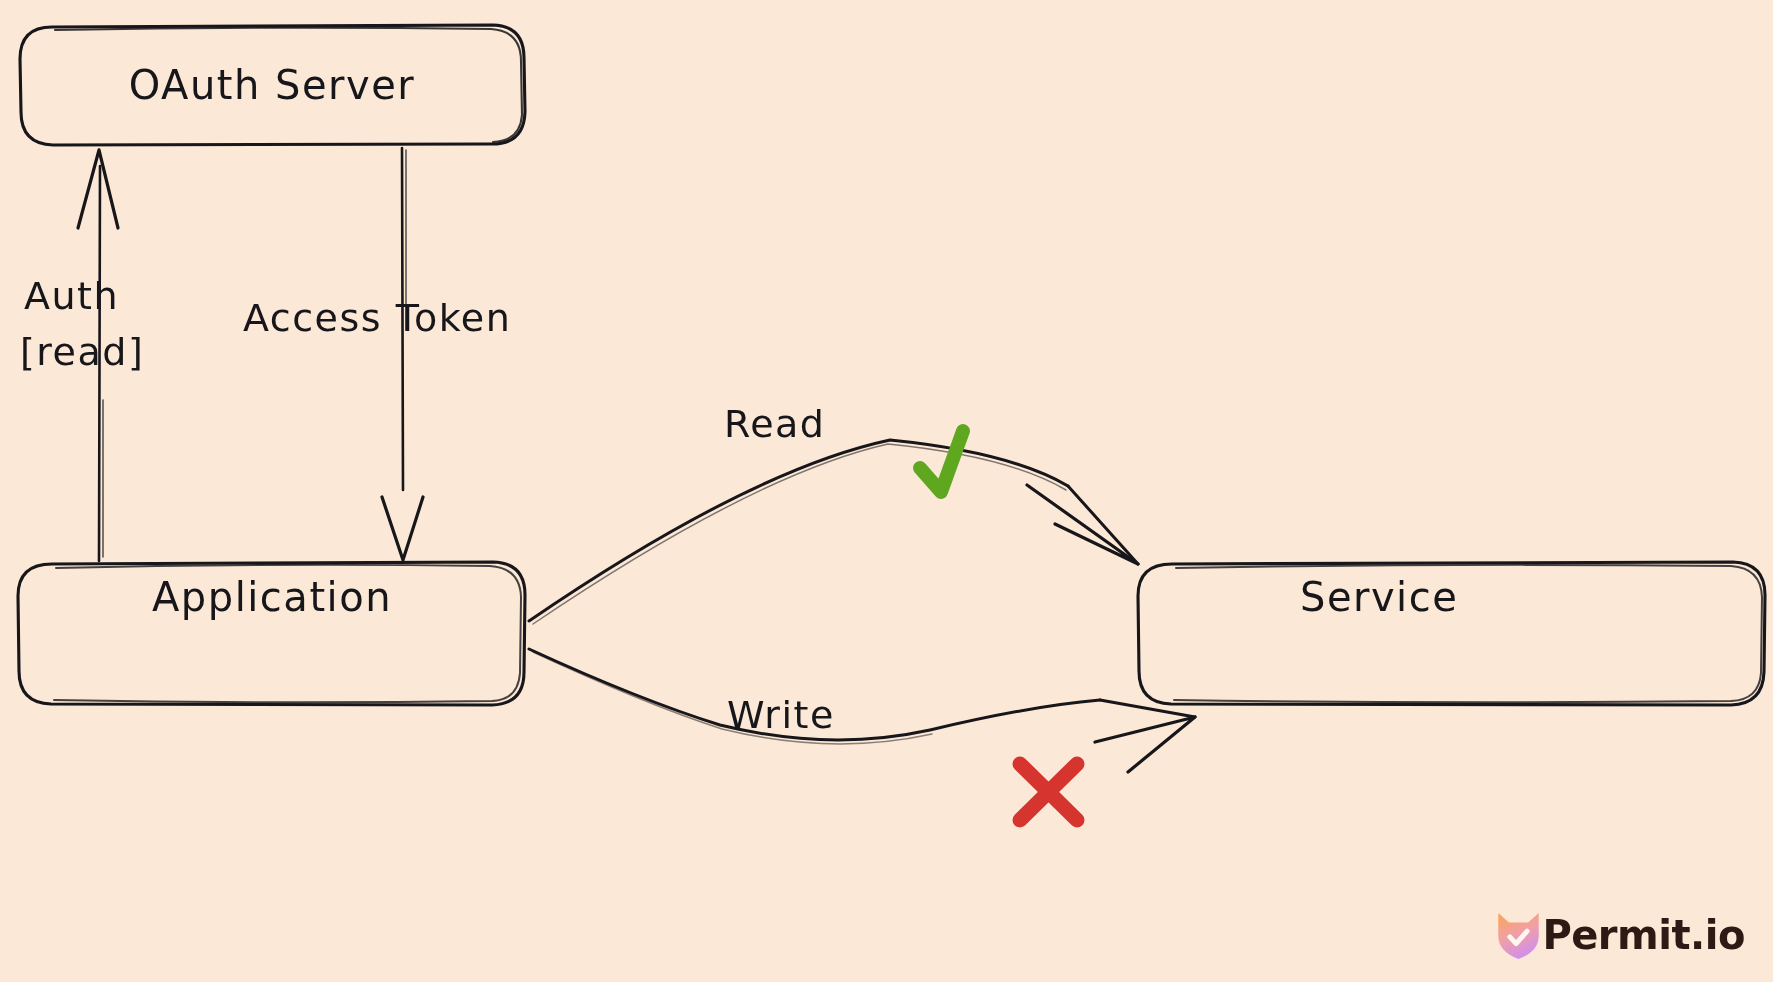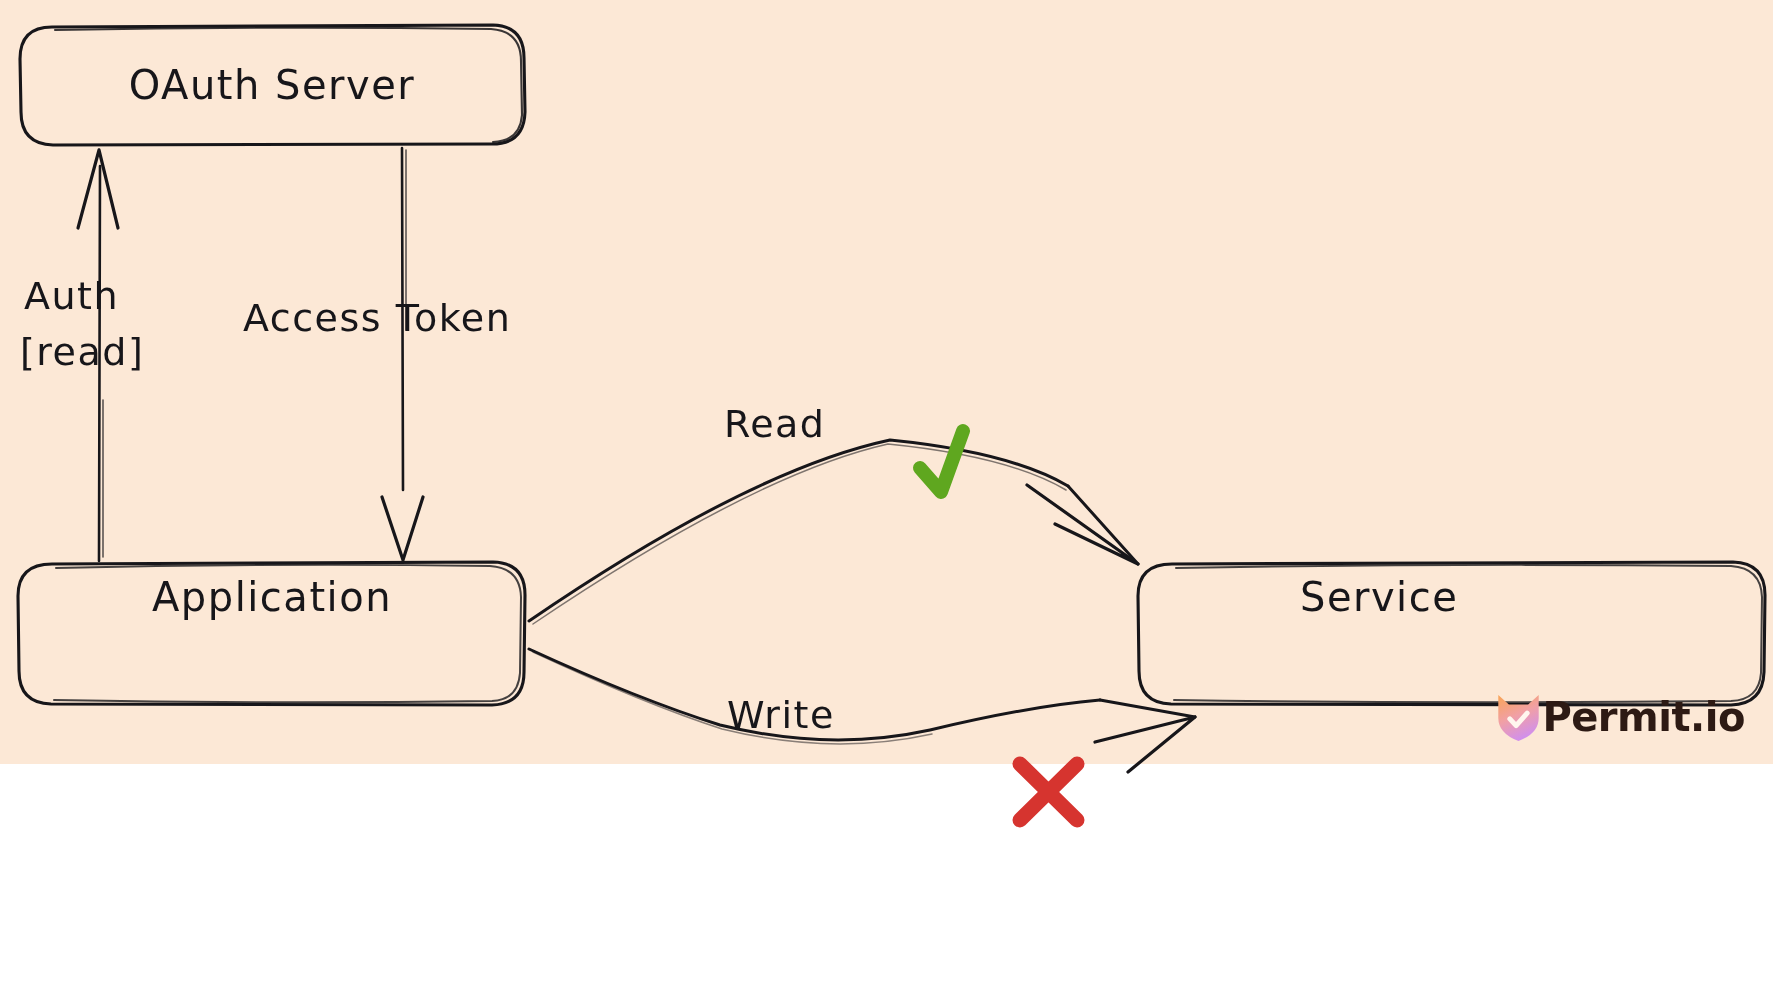--- a/index.html
+++ b/index.html
@@ -9,21 +9,21 @@
   }
   body {
     width: 1773px;
     height: 982px;
     overflow: hidden;
     font-family: "DejaVu Sans", sans-serif;
   }
   #stage {
     position: relative;
     width: 1773px;
-    height: 764px;
+    height: 982px;
     background: #fce8d6;
   }
   #diagram-svg {
     position: absolute;
     left: 0;
     top: 0;
     width: 1773px;
     height: 982px;
   }
   .hand-text {

